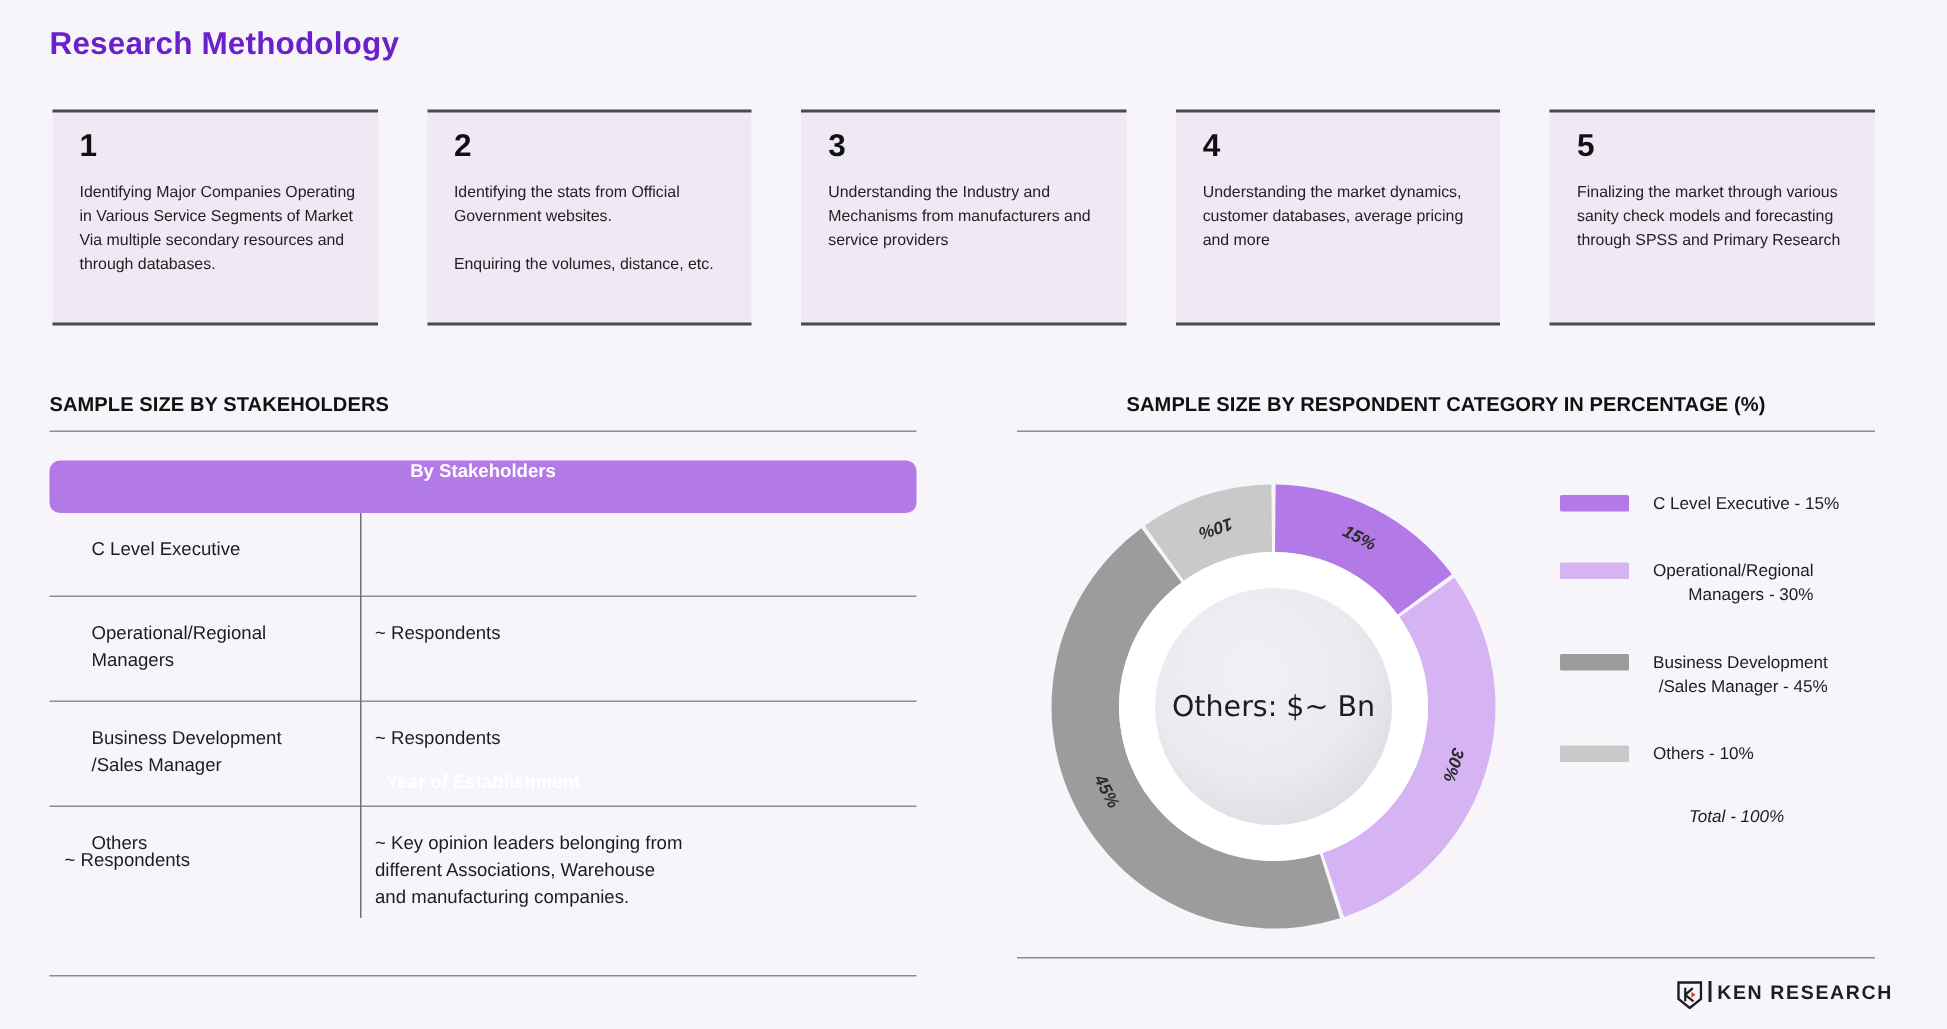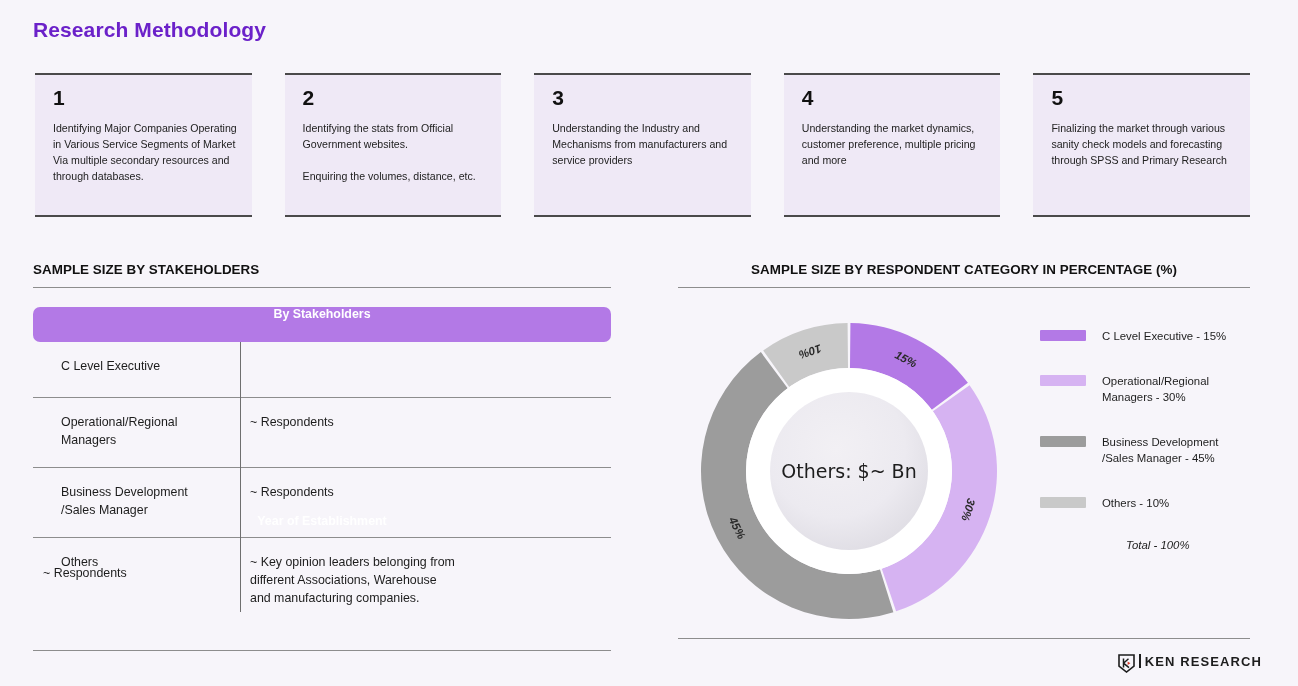--- a/index.html
+++ b/index.html
@@ -96,21 +96,21 @@
   .slice-label{
     font-size:11.5px;font-weight:700;font-style:italic;
     fill:#2a2a2a;
   }
 
   
   .legend{
     position:absolute;left:1040px;top:328px;width:215px;
   }
   .legend-item{
-    display:flex;align-items:flex-start;margin-bottom:28px;
+    display:flex;align-items:flex-start;margin-bottom:28px;text-align:right;
   }
   .swatch{
     width:46px;height:11px;flex:0 0 46px;margin-top:2px;margin-right:16px;
     border-radius:1px;
   }
   .legend-label{
     font-size:11.4px;line-height:1.45;color:#1d1d1d;white-space:pre-line;
   }
   .legend-total{
     margin-left:86px;font-size:11.4px;color:#1d1d1d;margin-top:12px;font-style:italic;
@@ -147,21 +147,21 @@
     <div class="card-body">Identifying the stats from Official Government websites.
 
 Enquiring the volumes, distance, etc.</div>
   </div>
   <div class="card">
     <div class="card-num">3</div>
     <div class="card-body">Understanding the Industry and Mechanisms from manufacturers and service providers</div>
   </div>
   <div class="card">
     <div class="card-num">4</div>
-    <div class="card-body">Understanding the market dynamics, customer preference, multiple pricing and more</div>
+    <div class="card-body">Understanding the market dynamics, customer databases, average pricing and more</div>
   </div>
   <div class="card">
     <div class="card-num">5</div>
     <div class="card-body">Finalizing the market through various sanity check models and forecasting through SPSS and Primary Research</div>
   </div>
 </div>
 
 <div class="sec" id="left-sec">
   <div class="sec-title">SAMPLE SIZE BY STAKEHOLDERS</div>
   <div class="sec-rule"></div>

